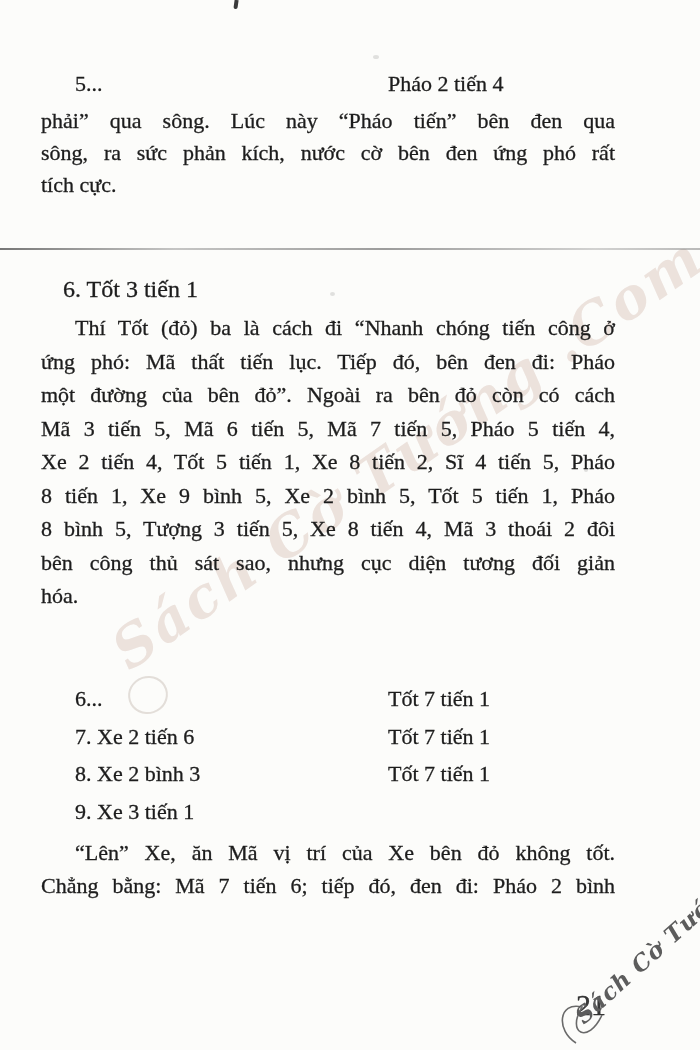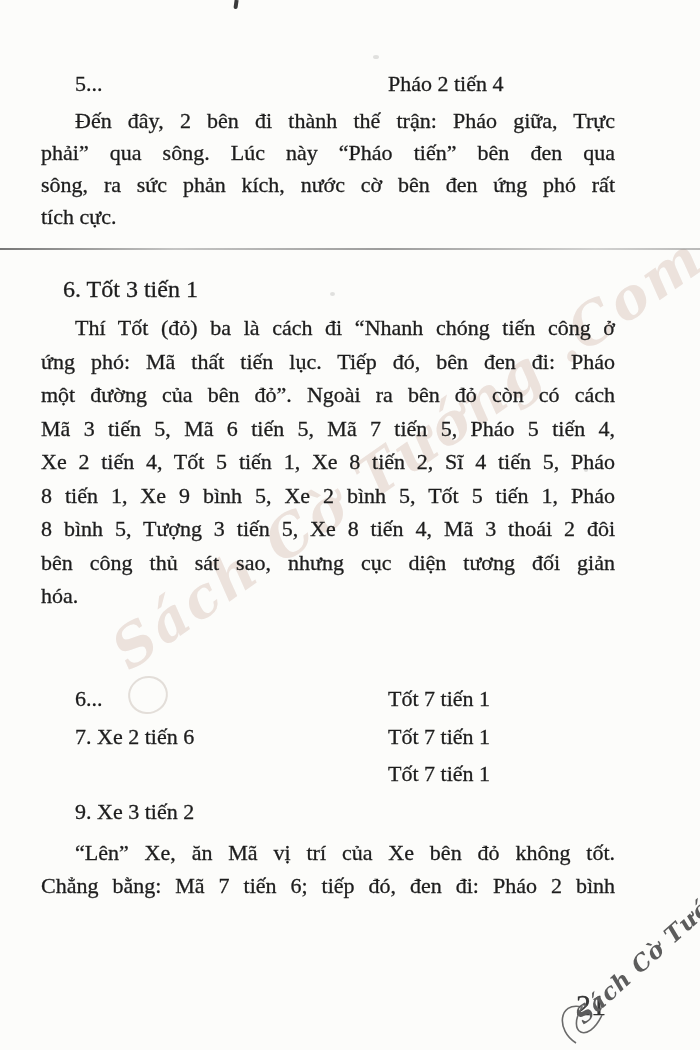--- a/index.html
+++ b/index.html
@@ -59,21 +59,20 @@
 
   <div class="wm-center">Sách Cờ Tướng .Com</div>
   <div class="wm-ring"></div>
 
   <div class="row-top">
     <span class="mvl">5...</span>
     <span class="mvr">Pháo 2 tiến 4</span>
   </div>
 
   <div class="para p1">
-    <div class="ln indent just">Đến đây, 2 bên đi thành thế trận: Pháo giữa, Trực</div>
     <div class="ln just">phải” qua sông. Lúc này “Pháo tiến” bên đen qua</div>
     <div class="ln just">sông, ra sức phản kích, nước cờ bên đen ứng phó rất</div>
     <div class="ln">tích cực.</div>
   </div>
 
   <div class="scanline"></div>
 
   <div class="heading">6. Tốt 3 tiến 1</div>
 
   <div class="para p2">
@@ -91,24 +90,25 @@
   <div class="movelist">
     <div class="mrow">
       <span class="mvl">6...</span>
       <span class="mvr">Tốt 7 tiến 1</span>
     </div>
     <div class="mrow">
       <span class="mvl">7. Xe 2 tiến 6</span>
       <span class="mvr">Tốt 7 tiến 1</span>
     </div>
     <div class="mrow">
+      <span class="mvl">8. Xe 2 bình 3</span>
       <span class="mvr">Tốt 7 tiến 1</span>
     </div>
     <div class="mrow">
-      <span class="mvl">9. Xe 3 tiến 2</span>
+      <span class="mvl">9. Xe 3 tiến 1</span>
       <span class="mvr"></span>
     </div>
   </div>
 
   <div class="para p3">
     <div class="ln indent just">“Lên” Xe, ăn Mã vị trí của Xe bên đỏ không tốt.</div>
     <div class="ln just">Chẳng bằng: Mã 7 tiến 6; tiếp đó, đen đi: Pháo 2 bình</div>
   </div>
 
   <div class="pagenum">21</div>

